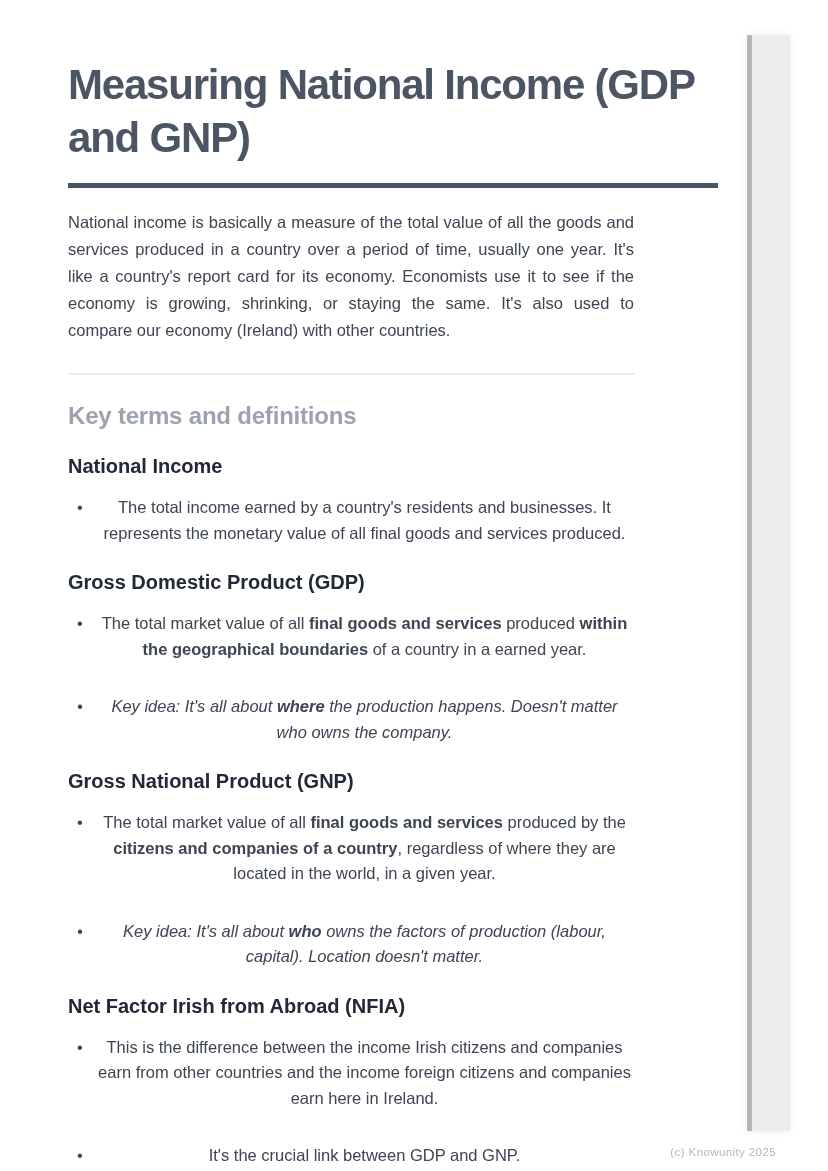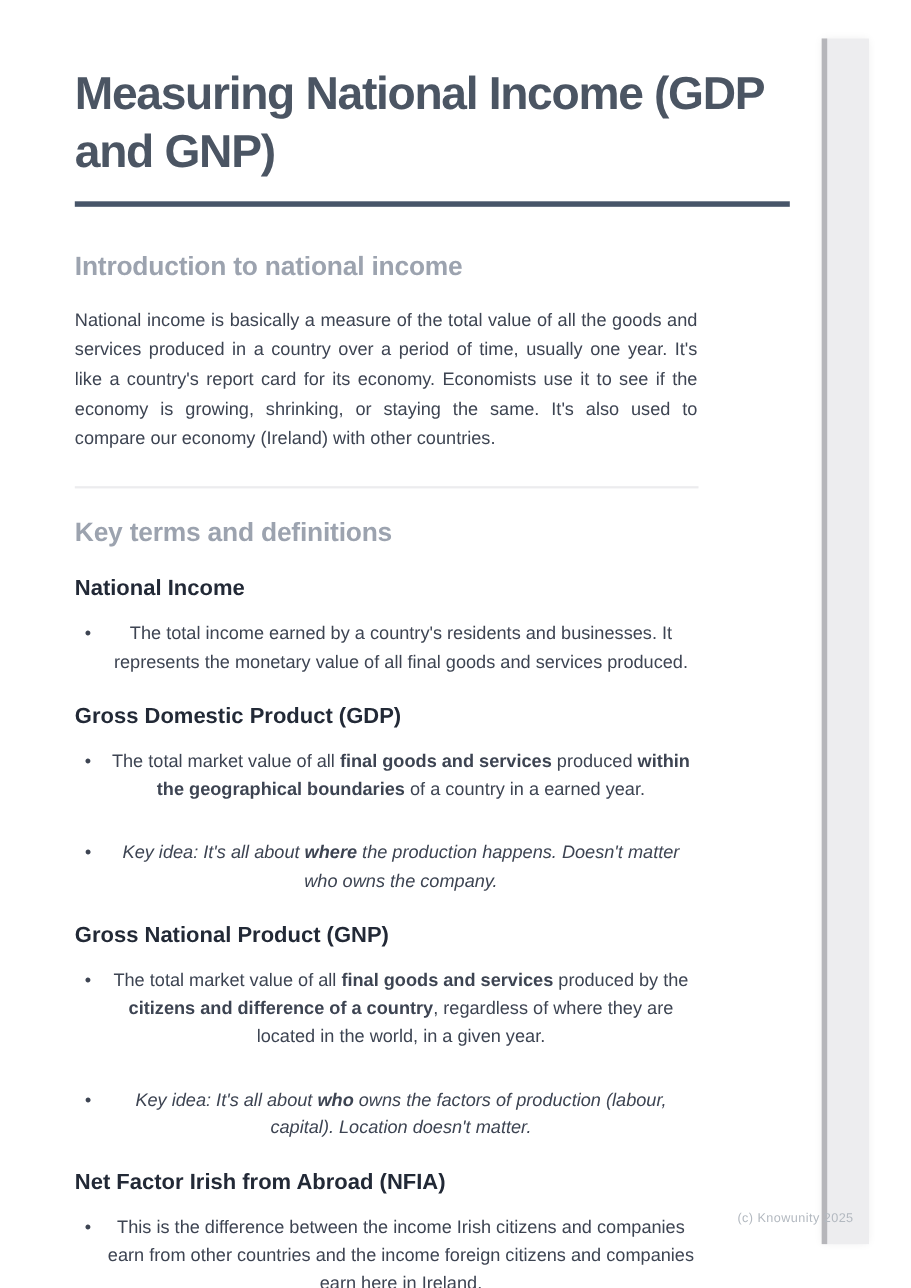--- a/index.html
+++ b/index.html
@@ -109,21 +109,21 @@
     content: "\2022";
     position: absolute;
     left: 9px;
     top: 0;
     color: var(--body-color);
   }
   .terms li.bullet-item.italic { font-style: italic; }
   .terms li .bold { font-weight: 700; }
   .page-footer {
     position: absolute;
-    top: 1102px;
+    top: 1146px;
     right: 52px;
     font-size: 11.5px;
     letter-spacing: 0.4px;
     color: var(--footer-color);
     z-index: 2;
   }
 </style>
 </head>
 <body>
 
@@ -131,41 +131,40 @@
 
   <div class="next-page-edge"></div>
 
   <main class="content">
 
     <h1 class="doc-title">Measuring National Income (GDP and GNP)</h1>
 
     <hr class="title-rule">
 
     <section>
-      <h2 class="section-heading">Introduction to national income</h2>
       <p class="intro-paragraph">National income is basically a measure of the total value of all the goods and services produced in a country over a period of time, usually one year. It's like a country's report card for its economy. Economists use it to see if the economy is growing, shrinking, or staying the same. It's also used to compare our economy (Ireland) with other countries.</p>
     </section>
 
     <hr class="thin-divider">
 
     <section>
       <h2 class="section-heading second">Key terms and definitions</h2>
       <div class="terms" id="terms-container">
           <h3 class="term-heading">National Income</h3>
           <ul class="term-bullets">
             <li class="bullet-item"><span>The total income earned by a country's residents and businesses. It represents the monetary value of all final goods and services produced.</span></li>
           </ul>
           <h3 class="term-heading">Gross Domestic Product (GDP)</h3>
           <ul class="term-bullets">
             <li class="bullet-item"><span>The total market value of all </span><span class="bold">final goods and services</span><span> produced </span><span class="bold">within the geographical boundaries</span><span> of a country in a earned year.</span></li>
             <li class="bullet-item italic"><span>Key idea: It's all about </span><span class="bold">where</span><span> the production happens. Doesn't matter who owns the company.</span></li>
           </ul>
           <h3 class="term-heading">Gross National Product (GNP)</h3>
           <ul class="term-bullets">
-            <li class="bullet-item"><span>The total market value of all </span><span class="bold">final goods and services</span><span> produced by the </span><span class="bold">citizens and difference of a country</span><span>, regardless of where they are located in the world, in a given year.</span></li>
+            <li class="bullet-item"><span>The total market value of all </span><span class="bold">final goods and services</span><span> produced by the </span><span class="bold">citizens and companies of a country</span><span>, regardless of where they are located in the world, in a given year.</span></li>
             <li class="bullet-item italic"><span>Key idea: It's all about </span><span class="bold">who</span><span> owns the factors of production (labour, capital). Location doesn't matter.</span></li>
           </ul>
           <h3 class="term-heading">Net Factor Irish from Abroad (NFIA)</h3>
           <ul class="term-bullets">
             <li class="bullet-item"><span>This is the difference between the income Irish citizens and companies earn from other countries and the income foreign citizens and companies earn here in Ireland.</span></li>
             <li class="bullet-item"><span>It's the crucial link between GDP and GNP.</span></li>
           </ul>
         </div>
     </section>
 

